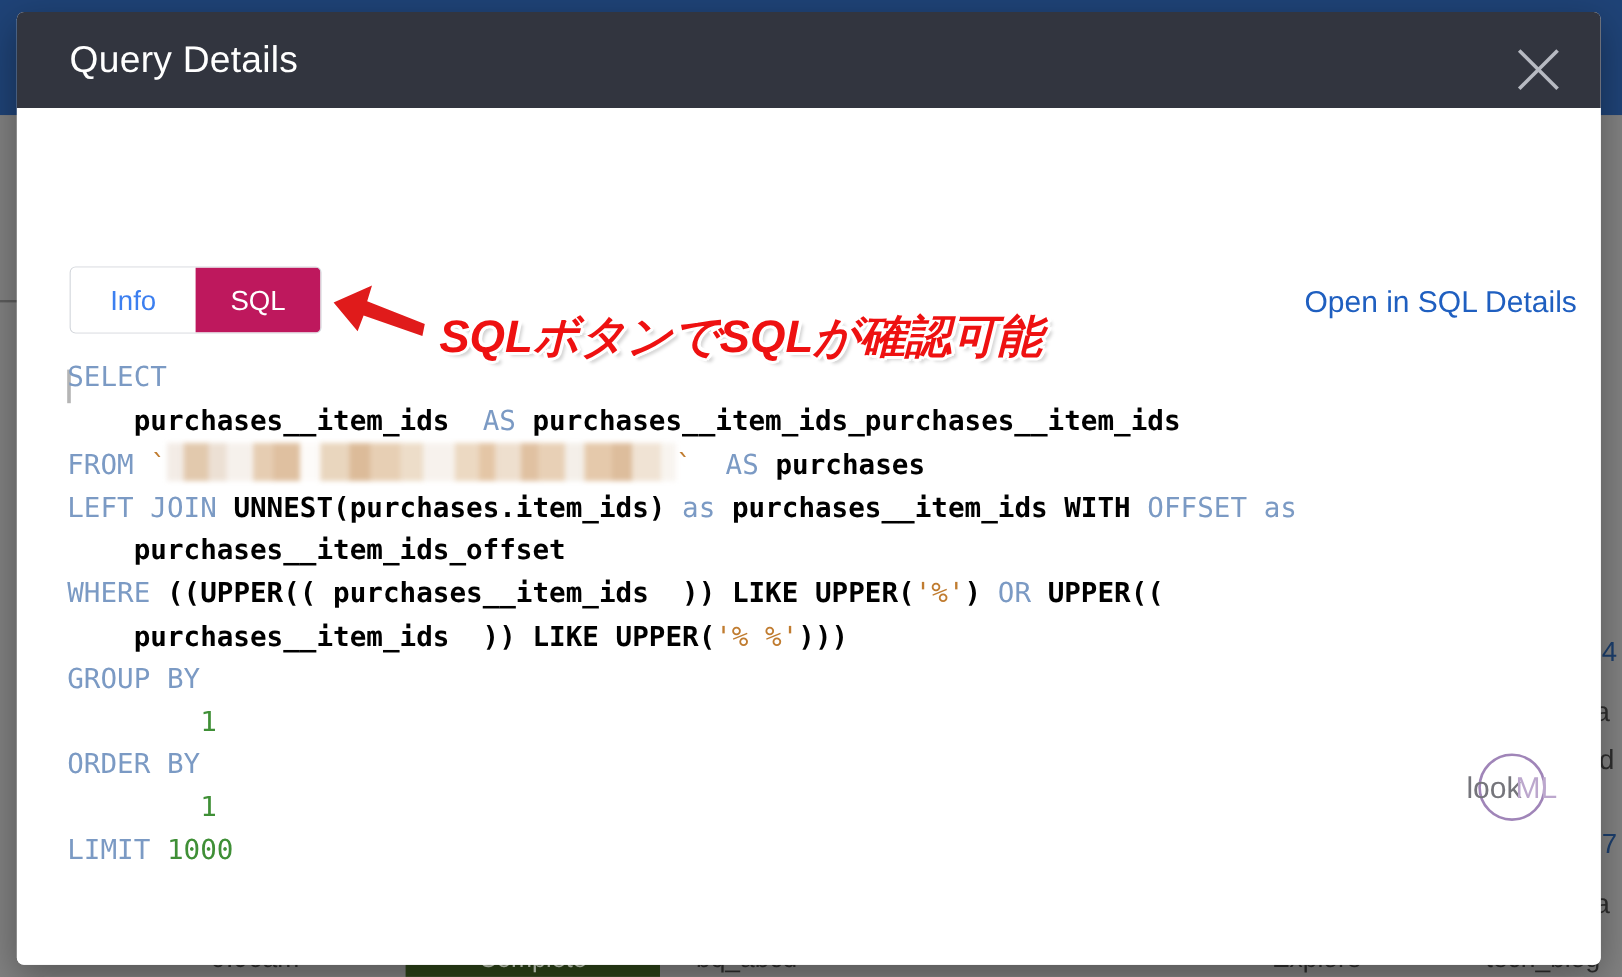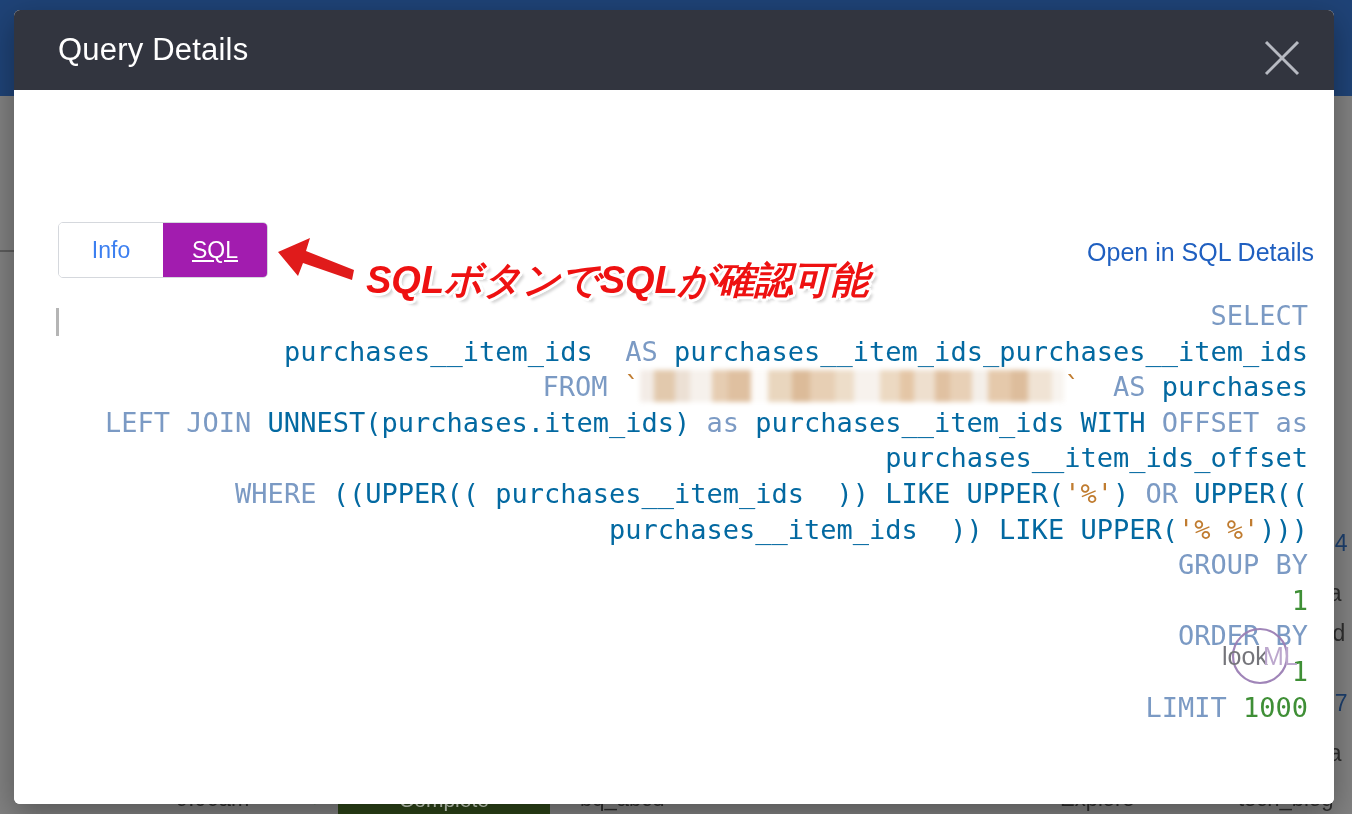--- a/index.html
+++ b/index.html
@@ -113,23 +113,22 @@
     min-width: 104px;
     padding: 0 22px;
     font-size: 23px;
     background: #ffffff;
     color: #3c7ff0;
     cursor: pointer;
     border: none;
     font-family: "Liberation Sans", sans-serif;
   }
   .tab-btn.active {
-    background: #a21caf;
+    background: #be185d;
     color: #ffffff;
-    text-decoration: underline;
   }
 
   
   #annotation-arrow {
     position: absolute; left: 262px; top: 146px;
     width: 80px; height: 50px;
   }
   #annotation-text {
     position: absolute; left: 352px; top: 165px;
     font-size: 38px;
@@ -150,36 +149,35 @@
     color: #1f5fc0;
     text-decoration: none;
     cursor: pointer;
     white-space: nowrap;
   }
 
   
   #sql-code {
     position: absolute; left: 42px; top: 208px; right: 26px;
     font-family: "DejaVu Sans Mono", "Liberation Mono", monospace;
-    font-size: 27px;
+    font-size: 23px;
     line-height: 35.6px;
     color: #3f3f3f;
     white-space: pre;
     tab-size: 4;
-    text-align: right;
   }
   #sql-cursor {
     position: absolute; left: 42px; top: 218px;
     width: 3px; height: 28px;
     background: #b5b5b5;
   }
   .kw  { color: #7b9ac4; }
   .num { color: #3f8f36; }
   .str { color: #c07c30; }
-  .pln { color: #0369a1; }
+  .pln { color: #000000; font-weight: bold; }
 
   
   #redacted-table {
     display: inline-block;
     vertical-align: -6px;
     width: 424px; height: 32px;
     position: relative;
     overflow: hidden;
     filter: blur(2.4px);
   }

